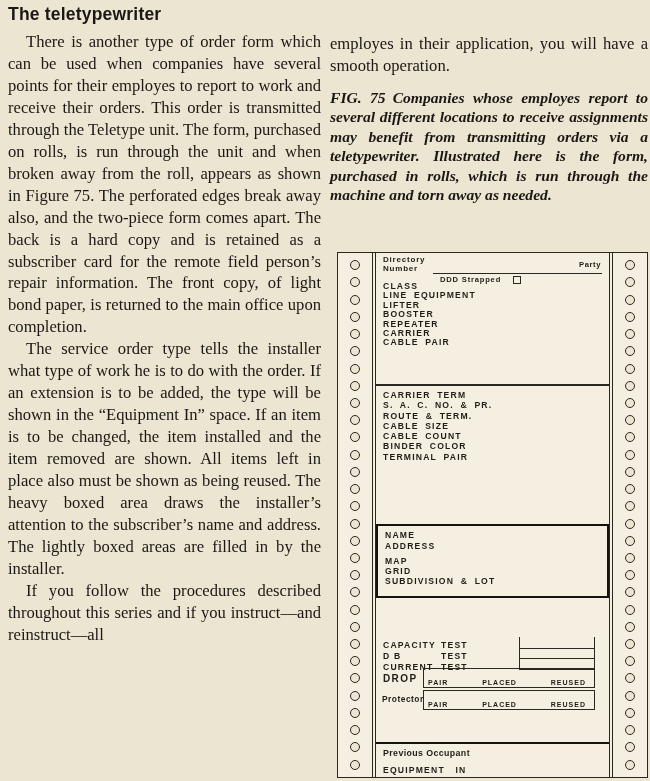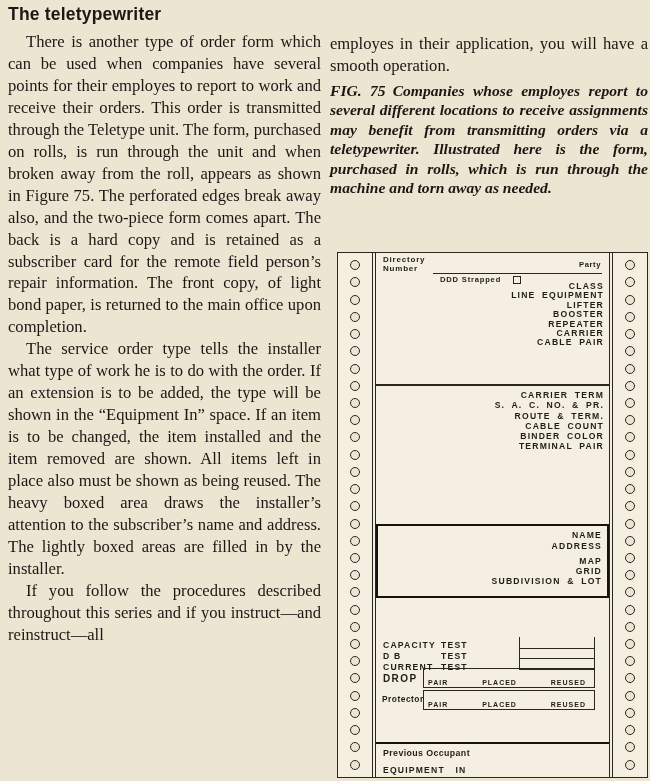--- a/index.html
+++ b/index.html
@@ -20,21 +20,21 @@
   .col-left {
     position: absolute; left: 8px; top: 31px; width: 313px;
     font-size: 16.6px; line-height: 21.95px; text-align: justify;
   }
   .col-left p { text-indent: 18px; }
   .col-right {
     position: absolute; left: 330px; top: 33px; width: 318px;
     font-size: 16.6px; line-height: 21.9px; text-align: justify;
   }
   .caption {
-    margin-top: 4px;
+    margin-top: 11px;
     font-weight: bold; font-style: italic;
     font-size: 15.6px; line-height: 19.5px; text-align: justify;
   }
   .fig-label { margin-right: 7px; }
 
   
   .form {
     position: absolute; left: 337px; top: 252px;
     width: 311px; height: 526px;
     background: #f4efe0;
@@ -64,21 +64,21 @@
   .sec { position: relative; }
   .sec-a { height: 92px; padding: 3px 5px 0 7px; }
   .sec-b { height: 101px; padding: 4px 5px 12px 7px; border-top: 2px solid #2a2720; }
   .sec-c { height: 74px; padding: 4px 5px 0 7px; border: 2.5px solid #16130e; }
   .sec-d { height: 66px; }
   .sec-e { flex: 1; border-top: 2.5px solid #16130e; }
 
   .lbl {
     font-size: 8.6px; font-weight: bold;
     letter-spacing: 1.2px; word-spacing: 3px;
-    line-height: 9.4px; white-space: nowrap; text-align: right;
+    line-height: 9.4px; white-space: nowrap;
   }
   .sec-b .lbl { line-height: 10.3px; }
   .sec-c .lbl { line-height: 10px; }
   .gap-above { margin-top: 4.5px; }
   .gap-sm { margin-top: 1px; }
 
   
   .dir-wrap { position: relative; height: 26px; }
   .dir-label { font-size: 8px; font-weight: bold; letter-spacing: .8px; line-height: 8.8px; }
   .dir-line { position: absolute; left: 50px; right: 2px; top: 17px; border-bottom: 1.2px solid #2a2720; }
@@ -185,20 +185,21 @@
         <div class="lbl">BOOSTER</div>
         <div class="lbl">REPEATER</div>
         <div class="lbl">CARRIER</div>
         <div class="lbl">CABLE PAIR</div>
       </div>
 
       <div class="sec sec-b">
         <div class="lbl">CARRIER TERM</div>
         <div class="lbl">S. A. C. NO. &amp; PR.</div>
         <div class="lbl">ROUTE &amp; TERM.</div>
+        <div class="lbl">CABLE SIZE</div>
         <div class="lbl">CABLE COUNT</div>
         <div class="lbl">BINDER COLOR</div>
         <div class="lbl">TERMINAL PAIR</div>
       </div>
 
       <div class="sec sec-c">
         <div class="lbl">NAME</div>
         <div class="lbl gap-sm">ADDRESS</div>
         <div class="lbl gap-above">MAP</div>
         <div class="lbl">GRID</div>

